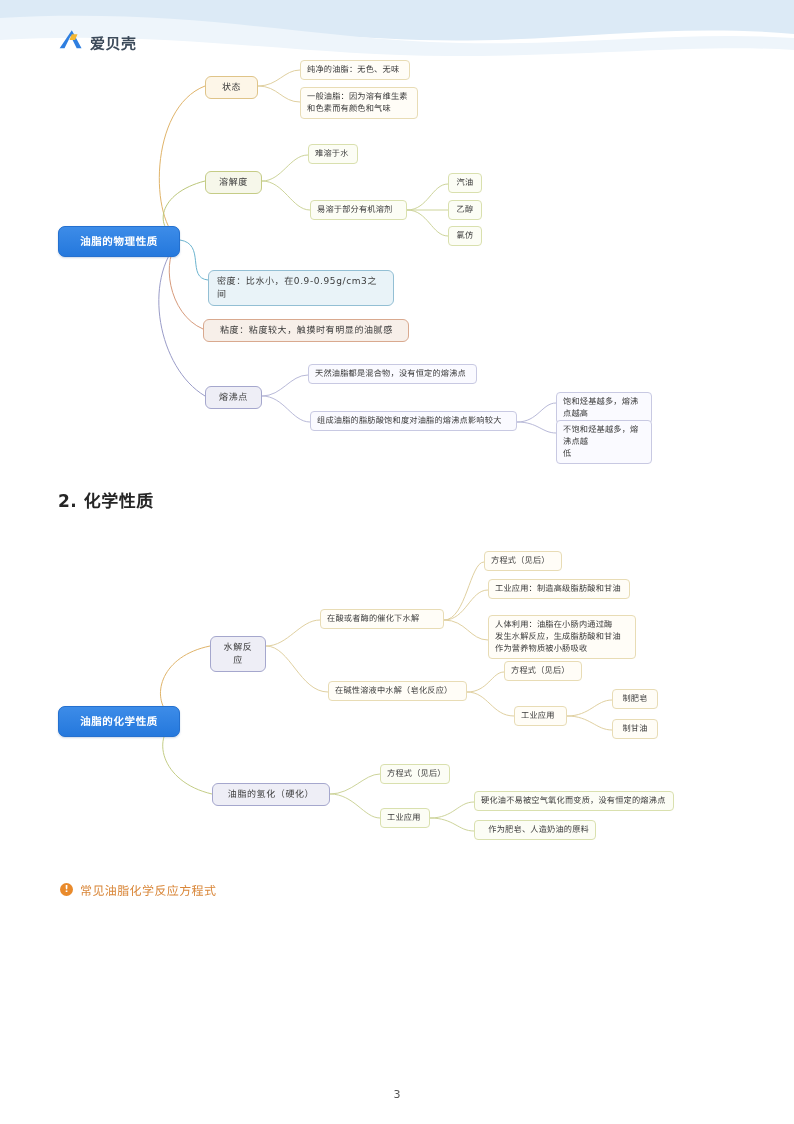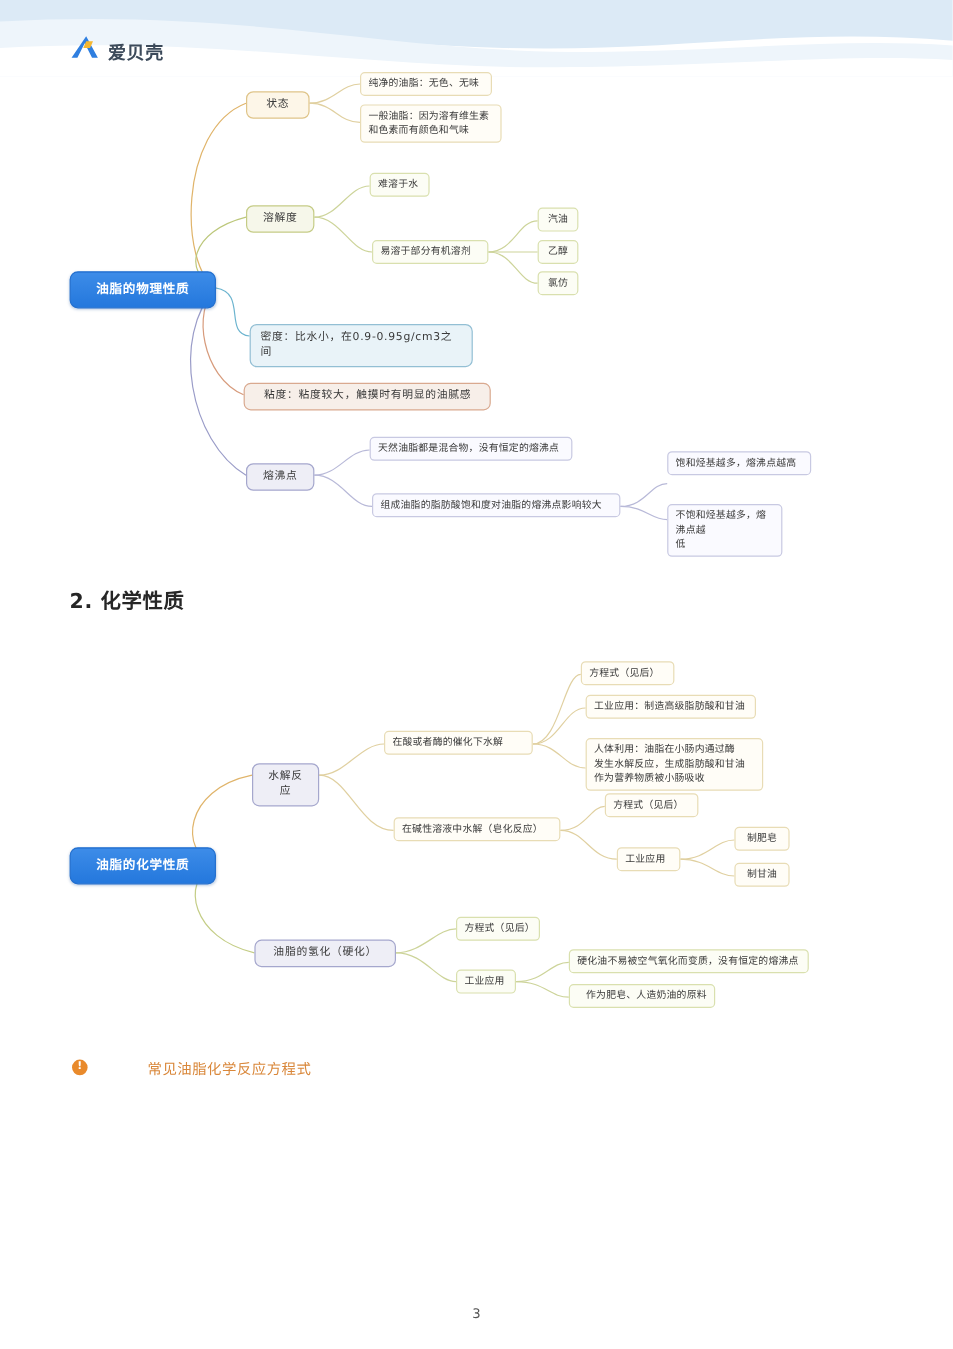--- a/index.html
+++ b/index.html
@@ -120,21 +120,20 @@
     color: #fff;
     font-size: 9px;
     font-weight: 700;
     line-height: 1;
     flex: none;
   }
   .note-text {
     font-size: 12px;
     color: #d9873a;
     letter-spacing: .4px;
-    margin-left: 43px;
   }
 
   
   .page-number {
     position: absolute;
     left: 0; width: 794px;
     top: 1088px;
     text-align: center;
     font-size: 11px;
     color: #555;
@@ -212,21 +211,21 @@
 
   <div class="node lvl1 pal-teal" style="left:208px; top:222px; width:186px; text-align:left; padding-left:8px;">密度：比水小，在0.9-0.95g/cm3之间</div>
 
   <div class="node lvl1 pal-rose" style="left:203px; top:271px; width:206px; text-align:left; padding-left:16px;">粘度：粘度较大，触摸时有明显的油腻感</div>
 
   <div class="node lvl1 pal-violet" style="left:205px; top:338px; width:57px;">熔沸点</div>
 
   <div class="node leaf-violet" style="left:308px; top:316px; width:169px;">天然油脂都是混合物，没有恒定的熔沸点</div>
   <div class="node leaf-violet" style="left:310px; top:363px; width:207px;">组成油脂的脂肪酸饱和度对油脂的熔沸点影响较大</div>
 
-  <div class="node leaf-violet" style="left:556px; top:328px; width:120px;">饱和烃基越多，熔沸点越高</div>
+  <div class="node leaf-violet" style="left:556px; top:344px; width:96px;">饱和烃基越多，熔沸点越高</div>
   <div class="node leaf-violet" style="left:556px; top:372px; width:96px;">不饱和烃基越多，熔沸点越
 低</div>
 </div>
 
 <div class="section-heading" style="left:58px; top:487px;">2. 化学性质</div>
 
 <div class="map" id="map2" style="top:530px; left:0; width:794px; height:330px;">
 
   <svg class="links" width="794" height="330">
     <g fill="none" stroke-width="1">

